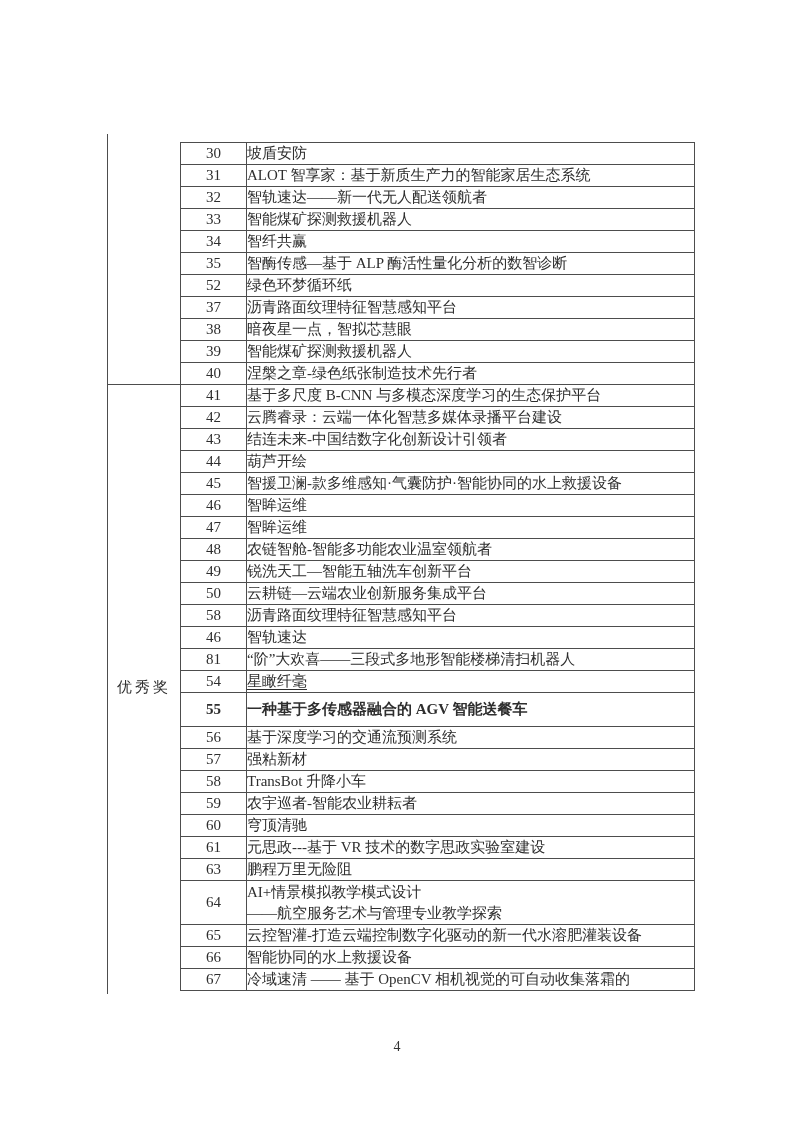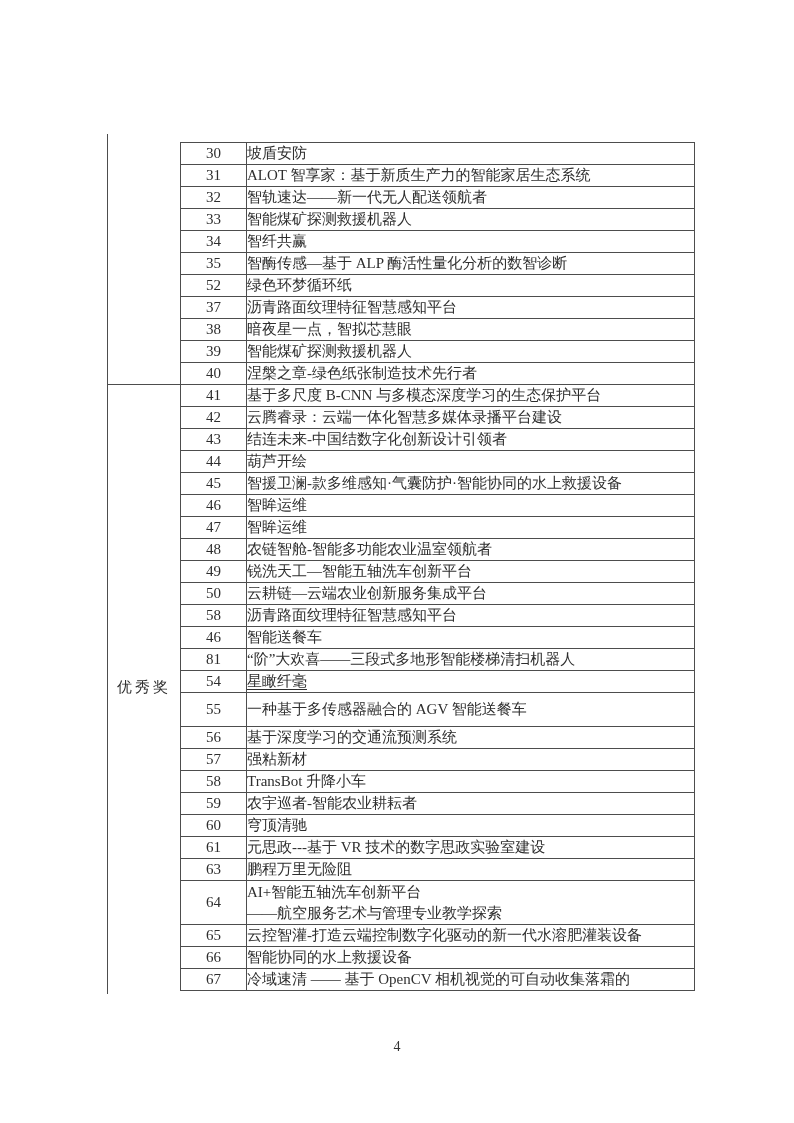--- a/index.html
+++ b/index.html
@@ -45,21 +45,21 @@
   td.cat-cell.open-top { border-top: hidden; }
   td.cat-cell.open-bottom { border-bottom: hidden; margin-top: 44px; }
   td.no-cell { text-align: center; }
   td.title-cell {
     text-align: left;
     padding: 0 6px 0 9px;
     line-height: 21px;
     white-space: pre-line;
   }
   td.title-cell.underline { text-decoration: underline; text-underline-offset: 3px; }
-  tr[data-row="55"] td { height: 33px; }
+  tr[data-row="55"] td { height: 33px; font-weight: bold; }
   tr[data-row="64"] td { height: 43px; }
   .page-number {
     position: absolute;
     left: 0;
     right: 0;
     top: 1039px;
     text-align: center;
     font-size: 14px;
     color: #333333;
   }
@@ -161,21 +161,21 @@
         <tr data-row="50">
           <td class="no-cell">50</td>
           <td class="title-cell">云耕链—云端农业创新服务集成平台</td>
         </tr>
         <tr data-row="51">
           <td class="no-cell">58</td>
           <td class="title-cell">沥青路面纹理特征智慧感知平台</td>
         </tr>
         <tr data-row="52">
           <td class="no-cell">46</td>
-          <td class="title-cell">智能送餐车</td>
+          <td class="title-cell">智轨速达</td>
         </tr>
         <tr data-row="53">
           <td class="no-cell">81</td>
           <td class="title-cell">“阶”大欢喜——三段式多地形智能楼梯清扫机器人</td>
         </tr>
         <tr data-row="54">
           <td class="no-cell">54</td>
           <td class="title-cell underline">星瞰纤毫</td>
         </tr>
         <tr data-row="55">
@@ -205,21 +205,21 @@
         <tr data-row="61">
           <td class="no-cell">61</td>
           <td class="title-cell">元思政---基于 VR 技术的数字思政实验室建设</td>
         </tr>
         <tr data-row="63">
           <td class="no-cell">63</td>
           <td class="title-cell">鹏程万里无险阻</td>
         </tr>
         <tr data-row="64">
           <td class="no-cell">64</td>
-          <td class="title-cell">AI+智能五轴洗车创新平台
+          <td class="title-cell">AI+情景模拟教学模式设计
 ——航空服务艺术与管理专业教学探索</td>
         </tr>
         <tr data-row="65">
           <td class="no-cell">65</td>
           <td class="title-cell">云控智灌-打造云端控制数字化驱动的新一代水溶肥灌装设备</td>
         </tr>
         <tr data-row="66">
           <td class="no-cell">66</td>
           <td class="title-cell">智能协同的水上救援设备</td>
         </tr>

